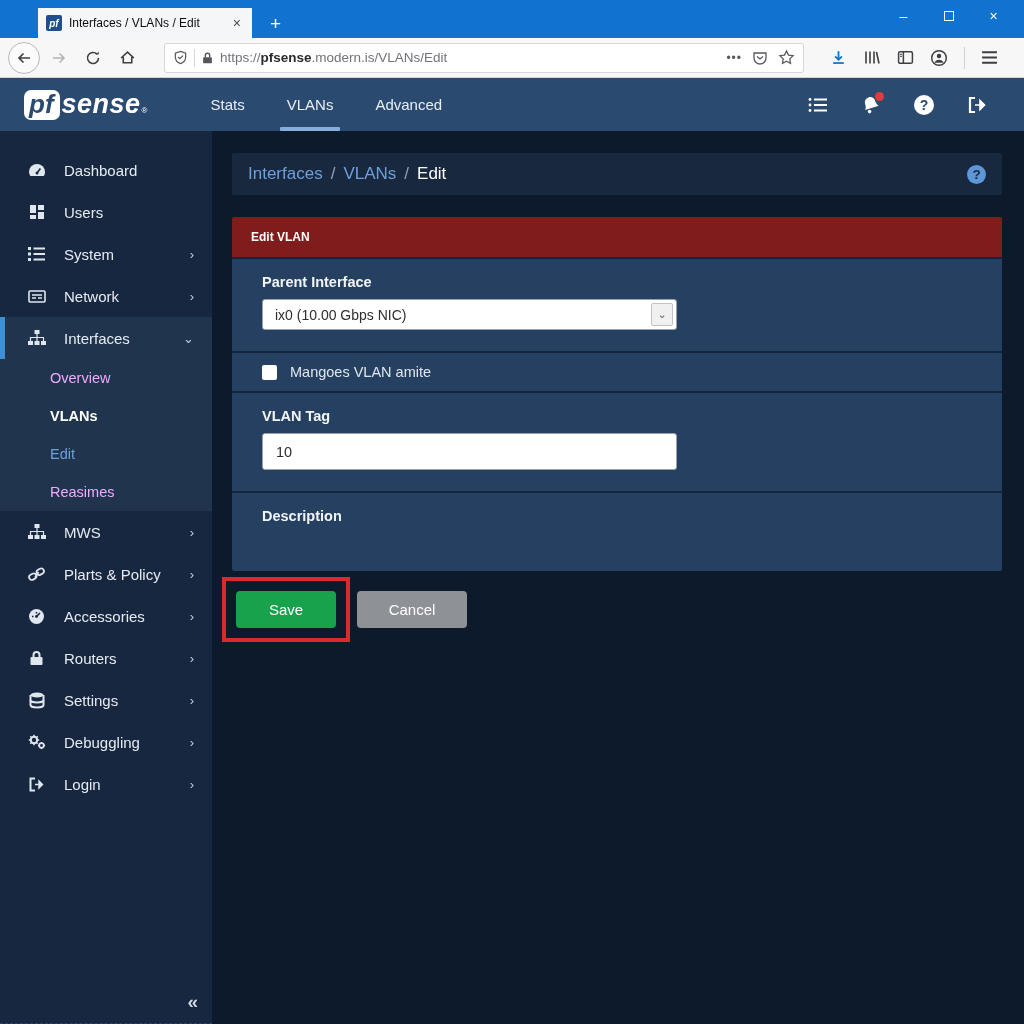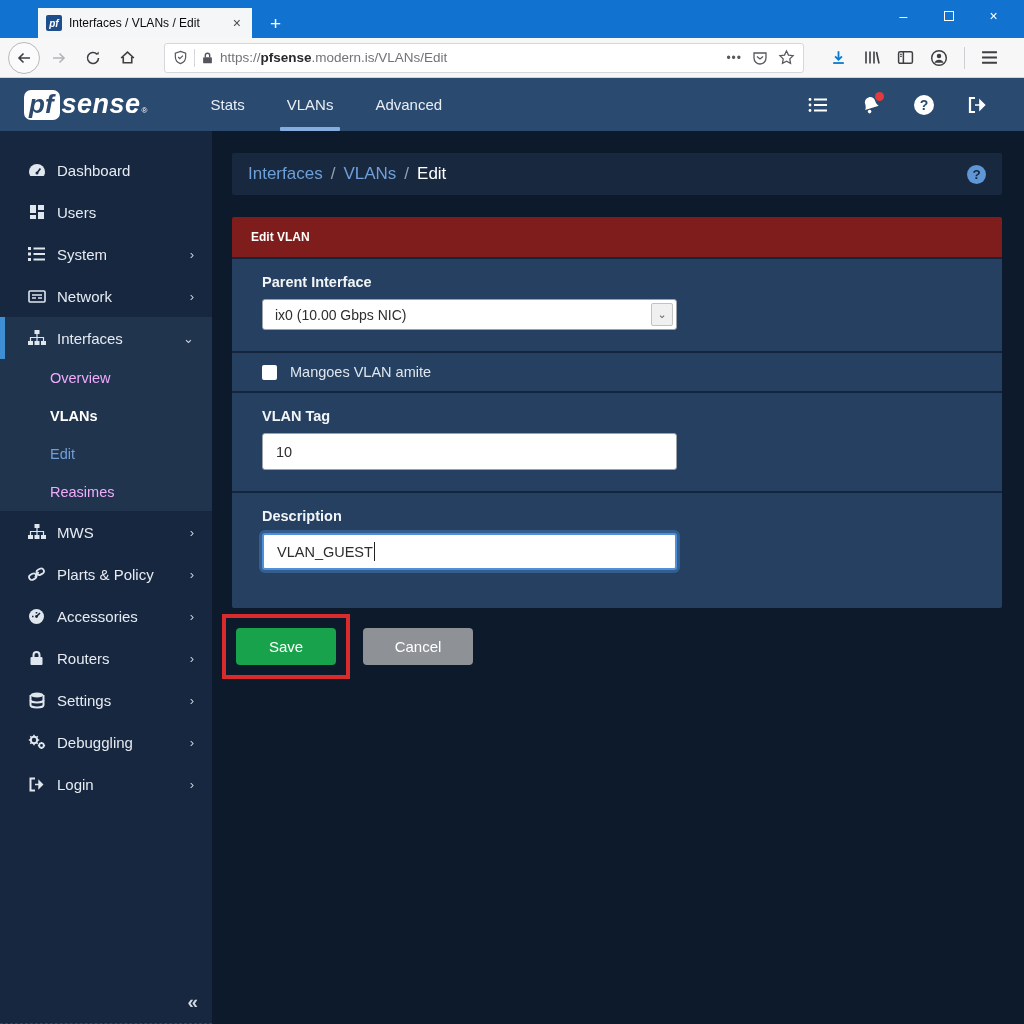--- a/index.html
+++ b/index.html
@@ -52,21 +52,21 @@
   .hdr-ic { position:relative; width:22px; height:22px; display:flex; align-items:center; justify-content:center; }
   .bell-dot { position:absolute; top:-2px; right:-2px; width:9px; height:9px; background:#e23b3b; border-radius:50%; }
   .help-circle { width:20px; height:20px; background:#fff; color:#2b4a70; border-radius:50%;
     font-size:14px; font-weight:bold; display:flex; align-items:center; justify-content:center; }
 
   
   .main { display:flex; height:893px; }
   .sidebar { width:212px; background:#16273f; padding-top:18px; position:relative; flex-shrink:0;
     border-bottom:1px dashed rgba(120,160,200,.25); }
   .sb-item { height:42px; display:flex; align-items:center; padding:0 18px 0 27px; color:#e6ebf2;
-    font-size:15px; gap:11px; position:relative; }
+    font-size:15px; gap:18px; position:relative; }
   .sb-item .sb-label { flex:1; }
   .sb-icon { width:19px; display:flex; justify-content:center; color:#dfe6ee; }
   .sb-chev { color:#c6cfdb; font-size:13px; }
   .sb-group { background:#20344e; }
   .sb-item.accent::before { content:""; position:absolute; left:0; top:0; bottom:0; width:5px; background:#3e8fd4; }
   .sb-sub { height:38px; display:flex; align-items:center; padding-left:50px; color:#f0abfc; font-size:14.5px; }
   .sb-sub.bold { font-weight:bold; color:#fff; }
   .sb-sub.link { color:#6f9fd8; }
   .collapse-btn { position:absolute; right:14px; bottom:10px; color:#cfd8e3; font-size:19px; font-weight:bold; }
 
@@ -99,21 +99,21 @@
     display:flex; align-items:center; padding-left:13px; font-size:14.5px; color:#2e2e2e; }
   .textbox.focused { border:2px solid #4f90d8; box-shadow:0 0 0 3px rgba(74,140,210,.40); }
   .caret { display:inline-block; width:1.5px; height:19px; background:#222; margin-left:1px; }
   .frow-desc { padding-bottom:38px; }
 
   .btn-row { display:flex; align-items:center; margin-top:6px; }
   .save-annotation { border:4px solid #d92b2b; padding:10px; display:inline-flex; margin-left:-10px; }
   .btn { font-size:15px; border-radius:4px; padding:0 0; height:37px; display:flex; align-items:center;
     justify-content:center; color:#fff; }
   .btn-save { background:#17a24b; width:100px; }
-  .btn-cancel { background:#8e9196; width:110px; margin-left:13px; }
+  .btn-cancel { background:#8e9196; width:110px; margin-left:7px; }
 </style>
 </head>
 <body>
 
 <div class="titlebar">
   <div class="tab">
     <div class="favicon">pf</div>
     <div class="tab-title">Interfaces / VLANs / Edit</div>
     <div class="tab-close">×</div>
   </div>
@@ -423,24 +423,20 @@
 
       <div class="frow">
         <div class="flabel">VLAN Tag</div>
         <div class="textbox">
           <span>10</span>
         </div>
       </div>
 
       <div class="frow frow-desc">
         <div class="flabel">Description</div>
-        <div class="textbox focused">
-          <span>VLAN_GUEST</span>
-          <span class="caret"></span>
-        </div>
       </div>
     </div>
 
     <div class="btn-row">
       <span class="save-annotation">
         <button class="btn btn-save" style="border:none;">Save</button>
       </span>
       <button class="btn btn-cancel" style="border:none;">Cancel</button>
     </div>
 

